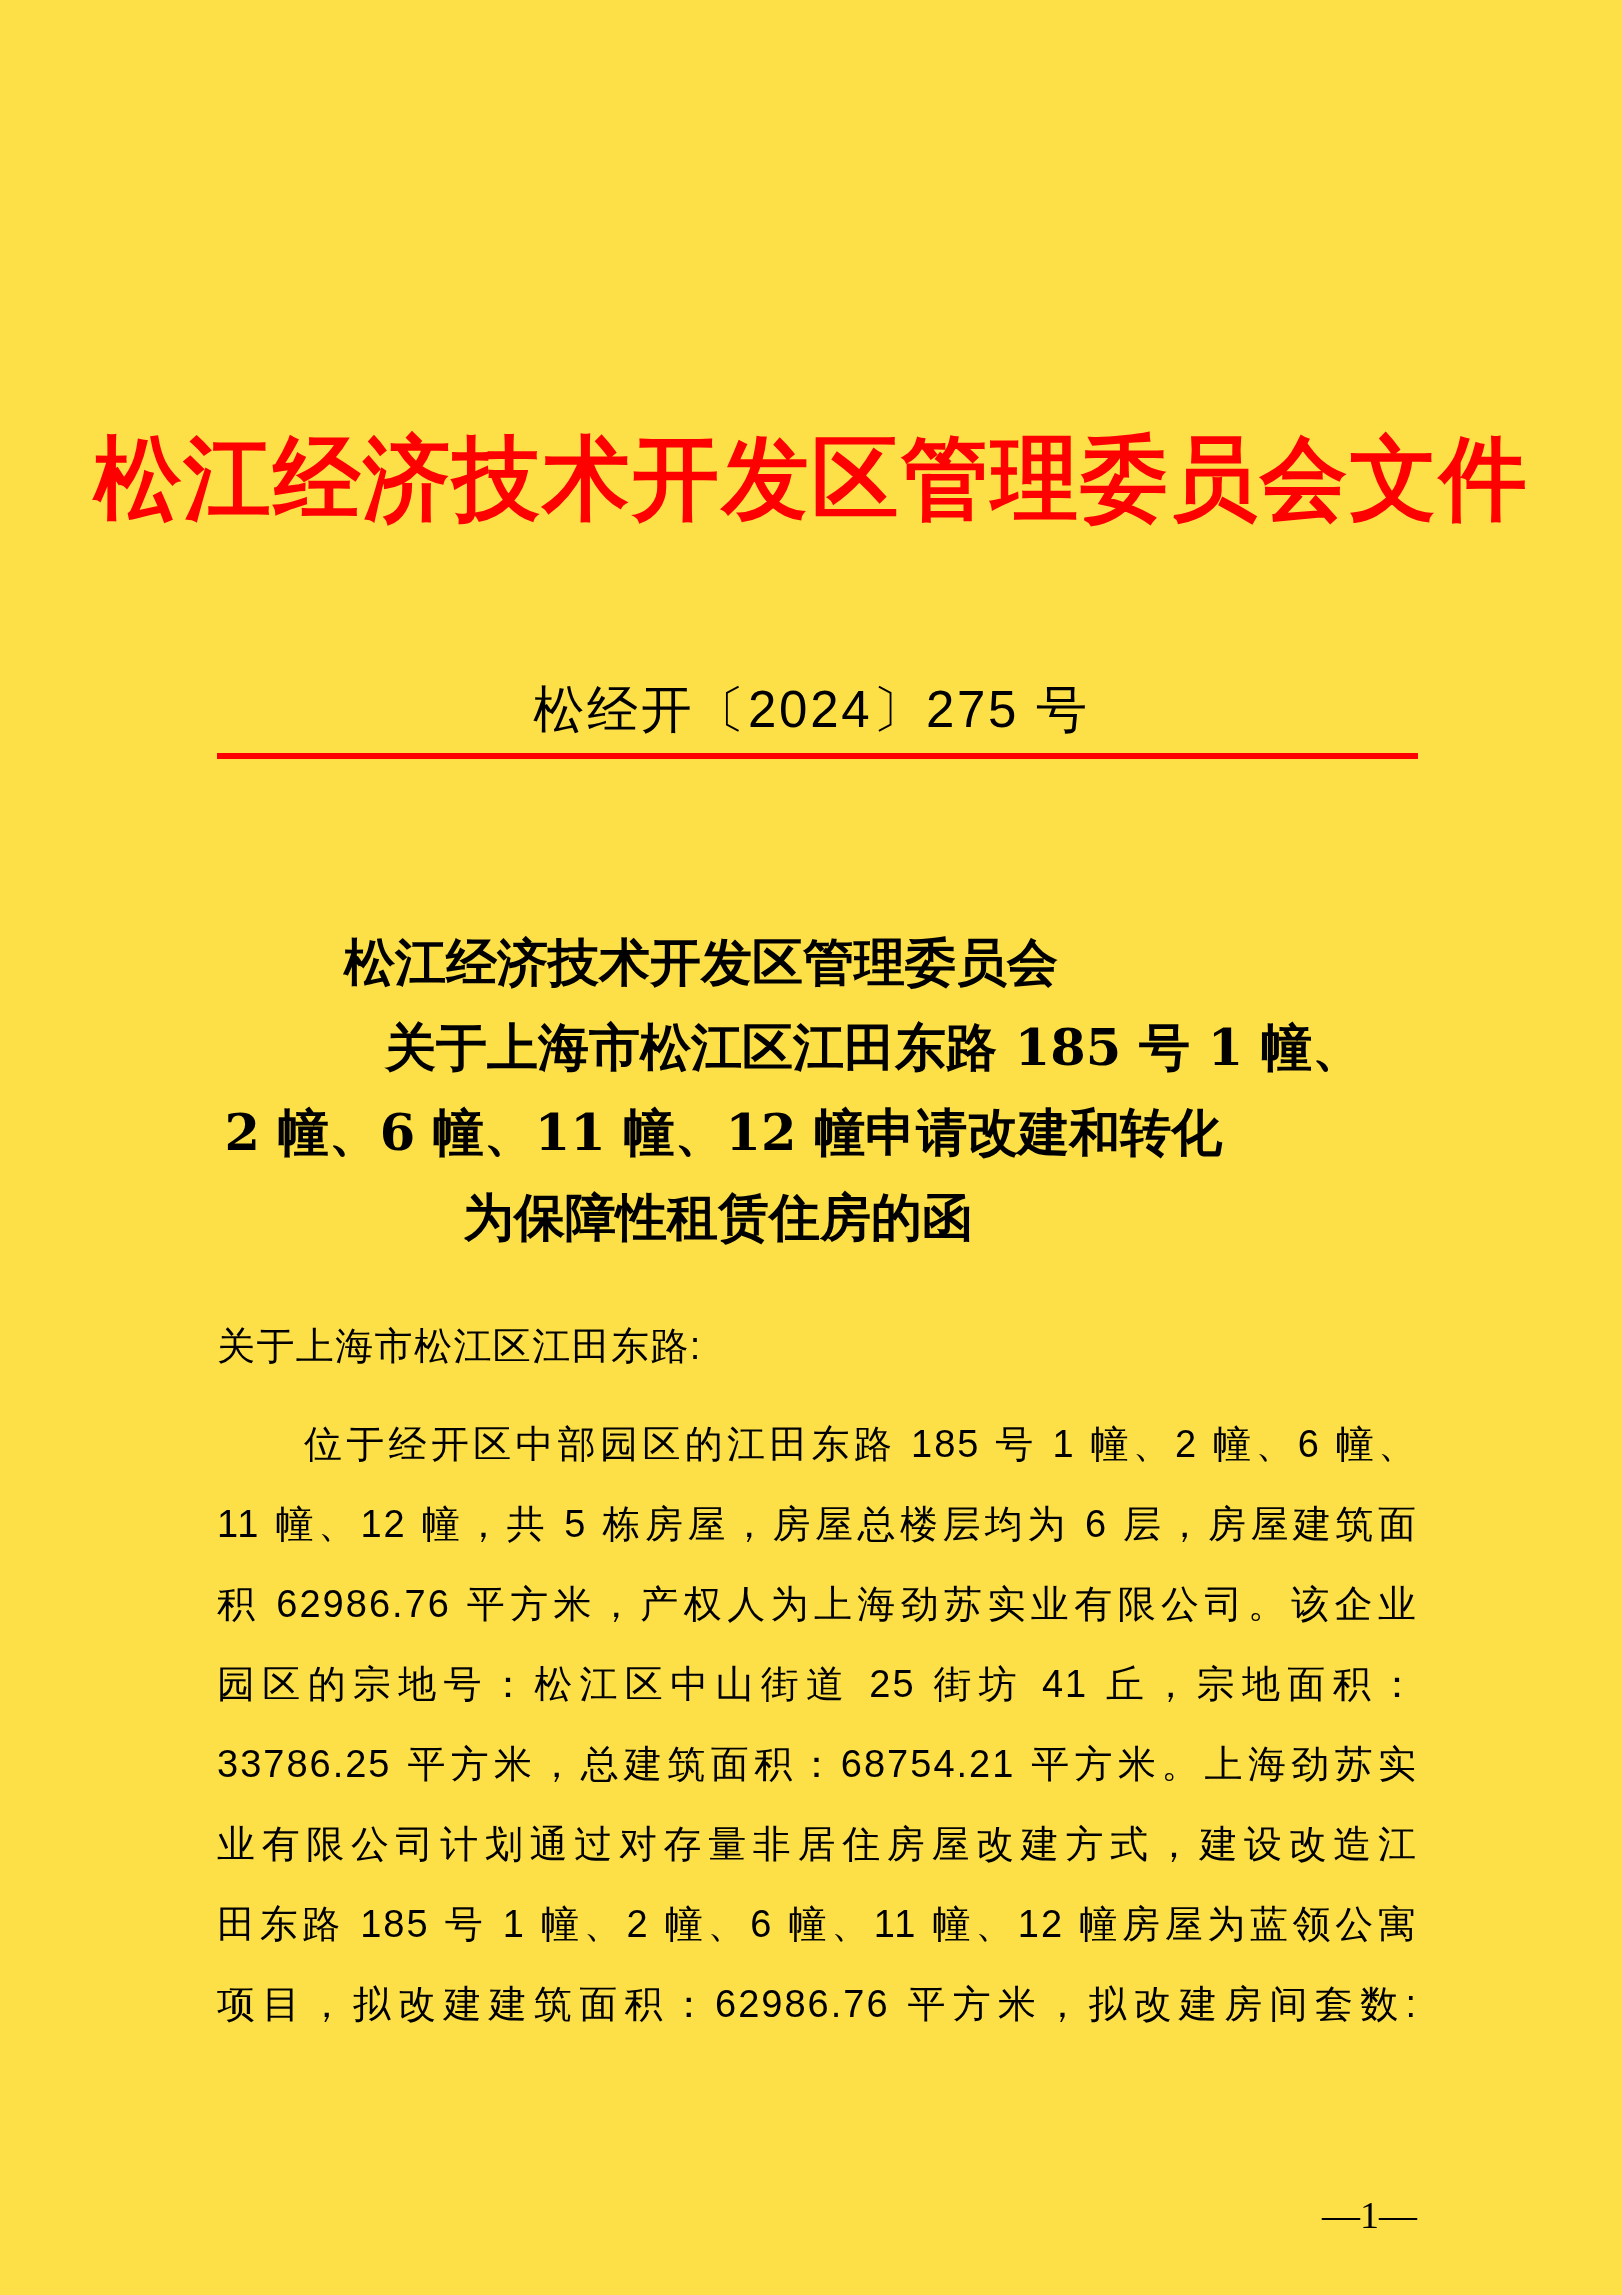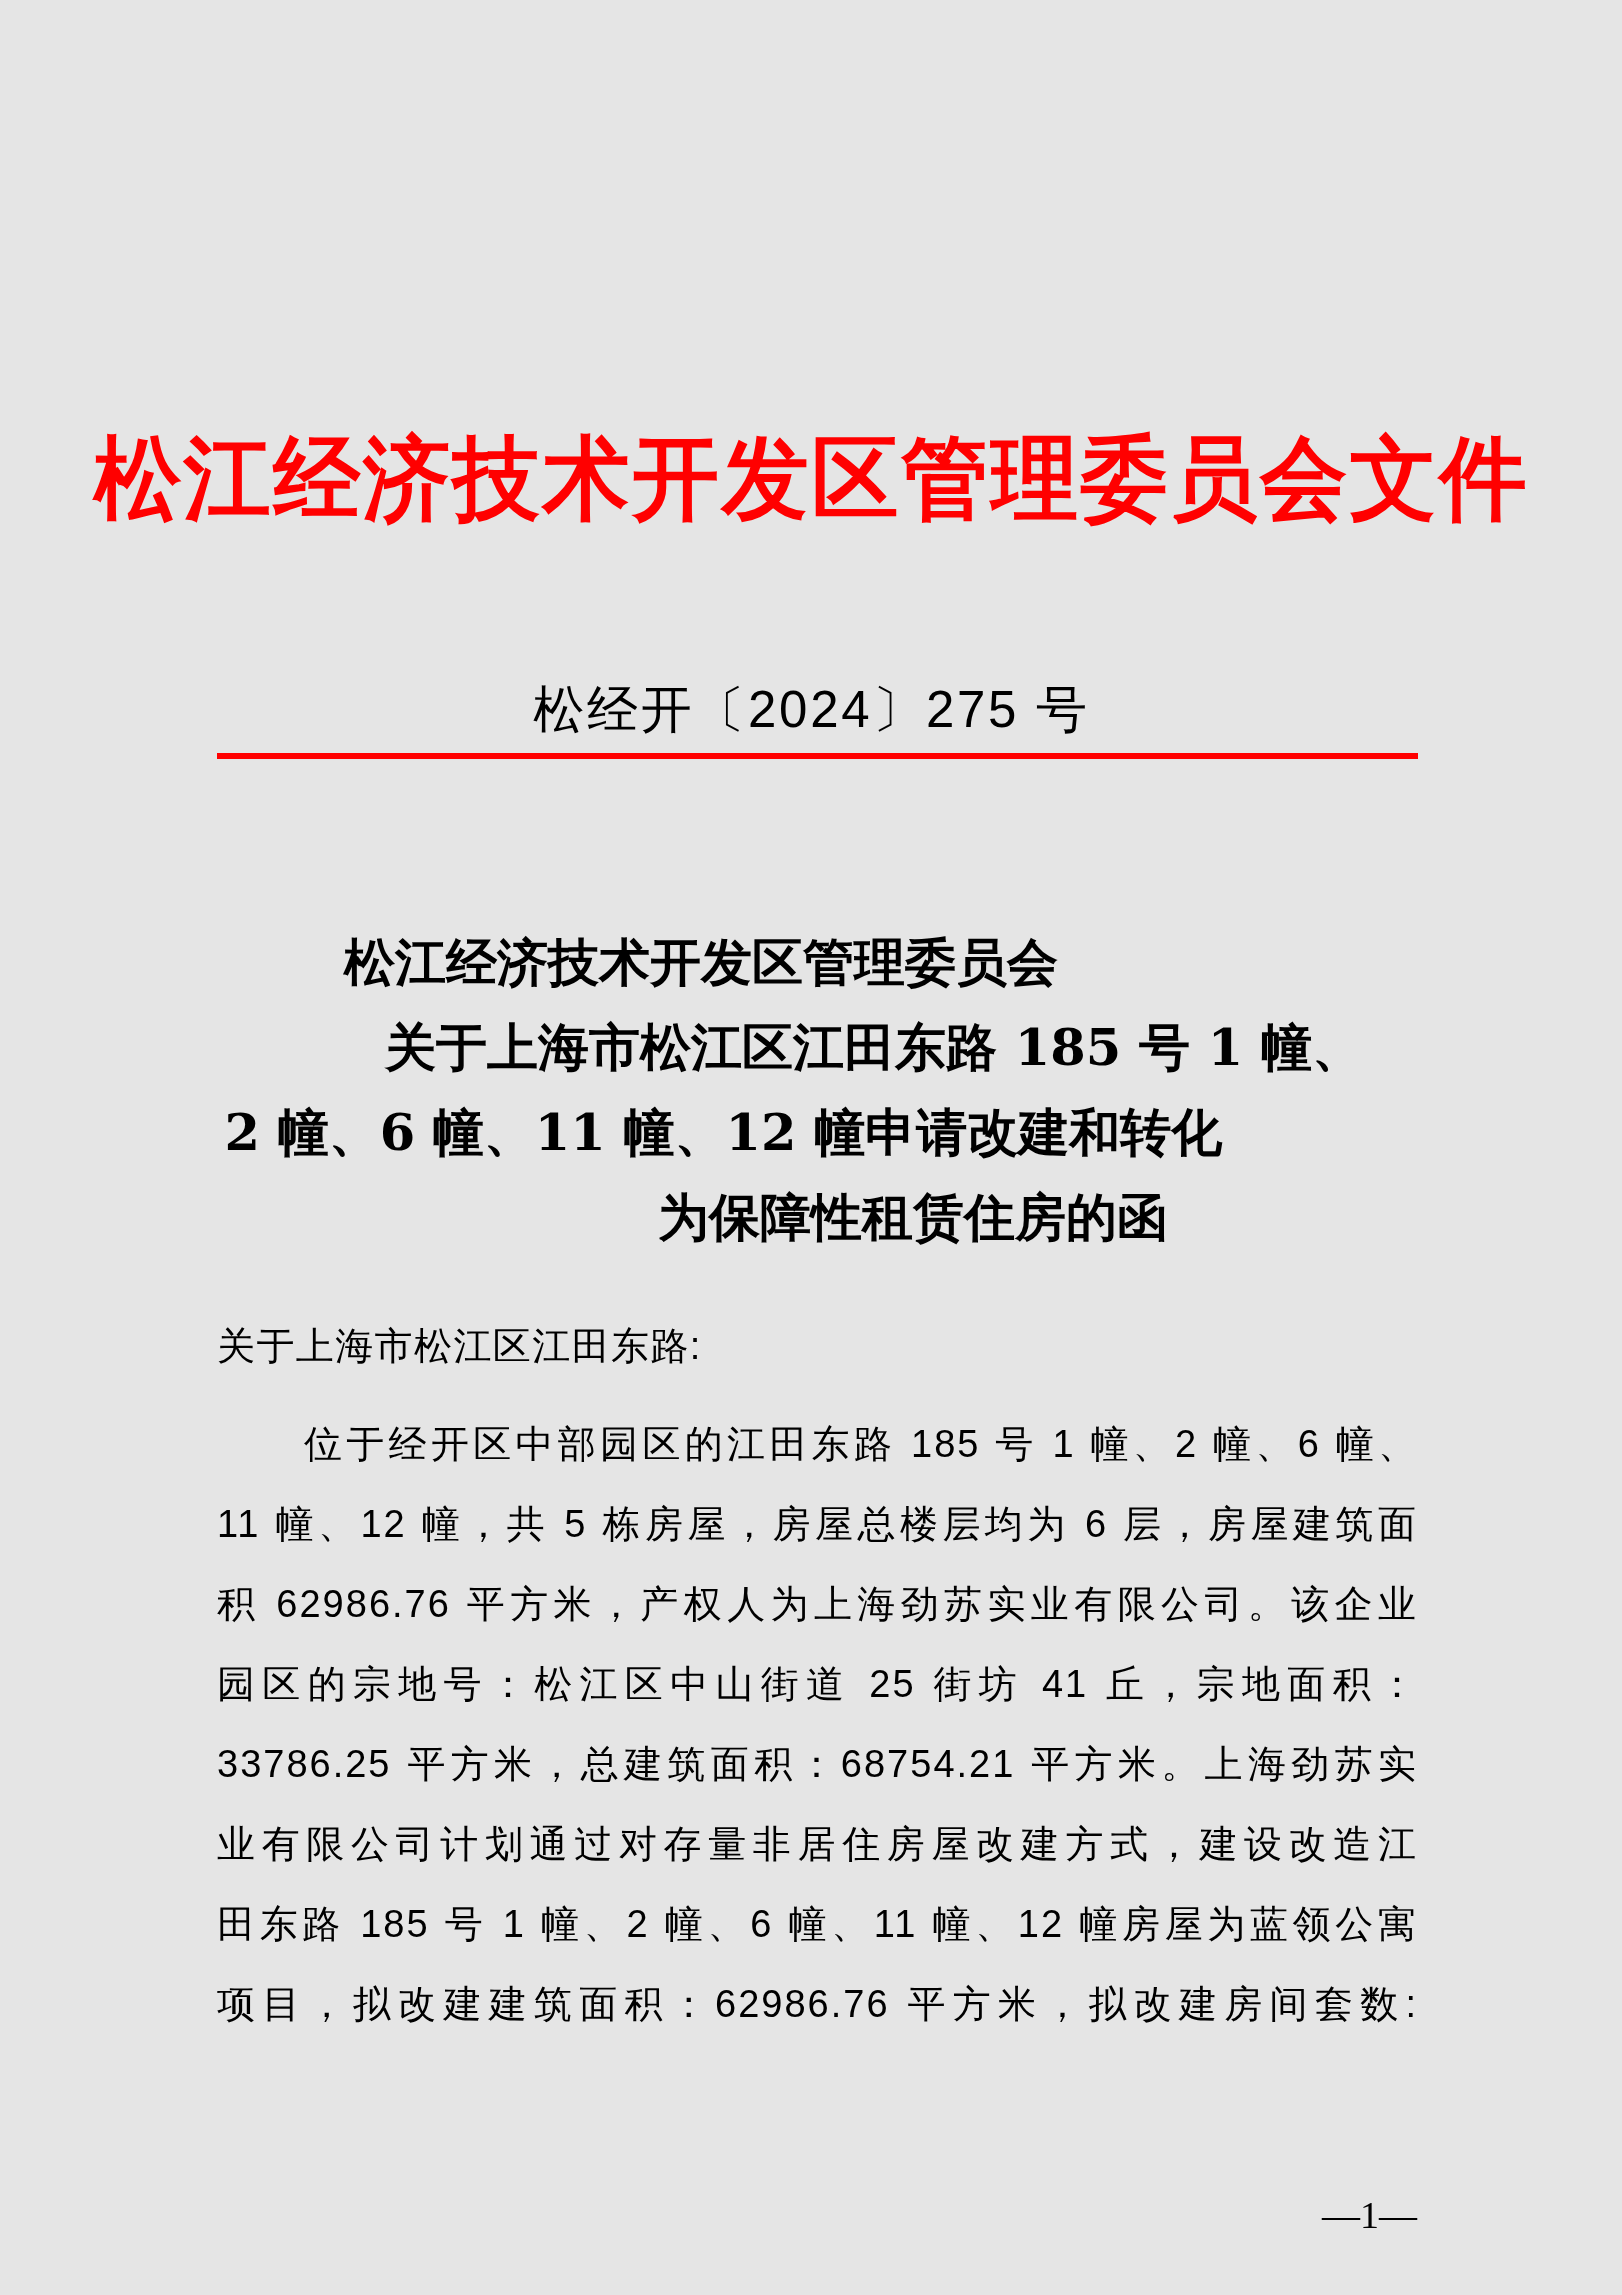--- a/index.html
+++ b/index.html
@@ -1,17 +1,17 @@
 <!DOCTYPE html>
 <html style="font-size:11px"><head>
   <meta charset="utf-8">
   <style>
     html, body { margin: 0; padding: 0; background: #ffffff; }
     body { width: 1623px; height: 2295px; position: relative; overflow: hidden; }
-    .page { position: absolute; left: 0; top: 0; width: 1623px; height: 2295px; background: #e5e5e5; }
+    .page { position: absolute; left: 0; top: 0; width: 1623px; height: 2295px; background: #fde047; }
     .red-header {
       position: absolute; left: 0; top: 423px; width: 1623px; text-align: center;
       color: #ff0000; font-family: "DejaVu Serif", "Liberation Serif", serif;
       font-weight: bold; font-size: 87px; letter-spacing: 2.7px; line-height: 109px;
       transform: scaleY(1.05);
     }
     .doc-number {
       position: absolute; left: 0; top: 682px; width: 1623px; text-align: center;
       color: #000; font-family: "Liberation Sans", sans-serif; font-size: 51px; line-height: 55px;
       letter-spacing: 2.7px;
@@ -21,21 +21,21 @@
     }
     .title {
       position: absolute; left: 204px; top: 920px; width: 1159px;
       font-family: "DejaVu Serif", "Liberation Serif", serif; font-weight: bold;
       color: #000; font-size: 51px; line-height: 85px;
     }
     .title .line { white-space: nowrap; }
     .t1 { padding-left: 140px; }
     .t2 { padding-left: 20.4px; text-align: right; }
     .t3 { padding-left: 20.4px; }
-    .t4 { padding-left: 259px; text-align: center; }
+    .t4 { padding-left: 259px; }
     .salutation {
       position: absolute; left: 217px; top: 1319px; width: 1201px;
       font-family: "Liberation Sans", sans-serif; font-size: 38px; line-height: 55px; color: #000;
       letter-spacing: 1.4px;
     }
     .body-text {
       position: absolute; left: 217px; top: 1404px; width: 1201px;
       font-family: "Liberation Sans", sans-serif; font-size: 38px; line-height: 80px; color: #000;
       letter-spacing: 2px;
     }

